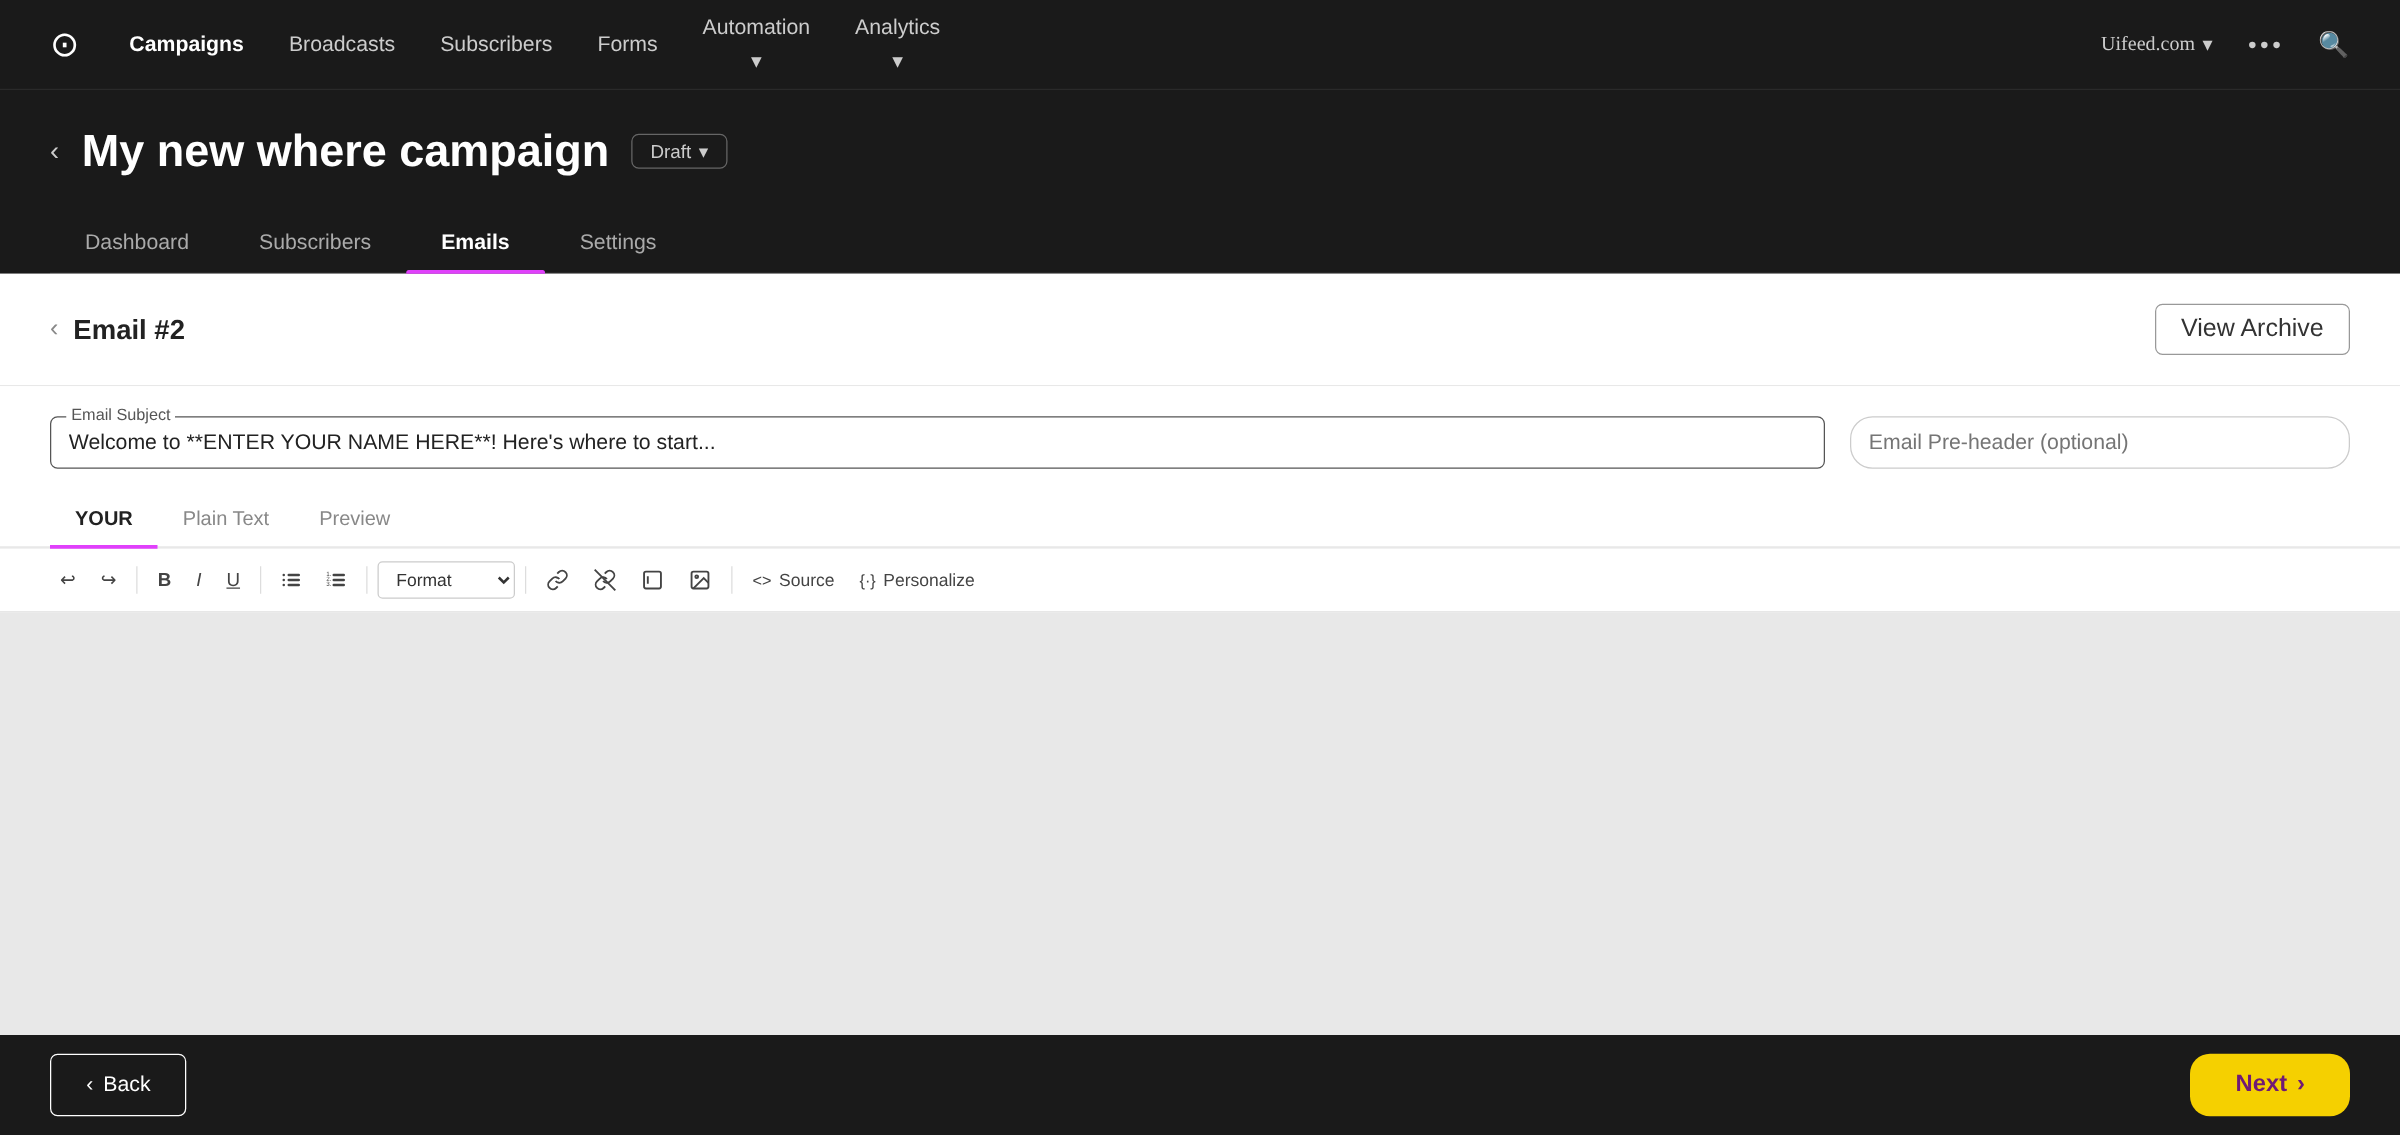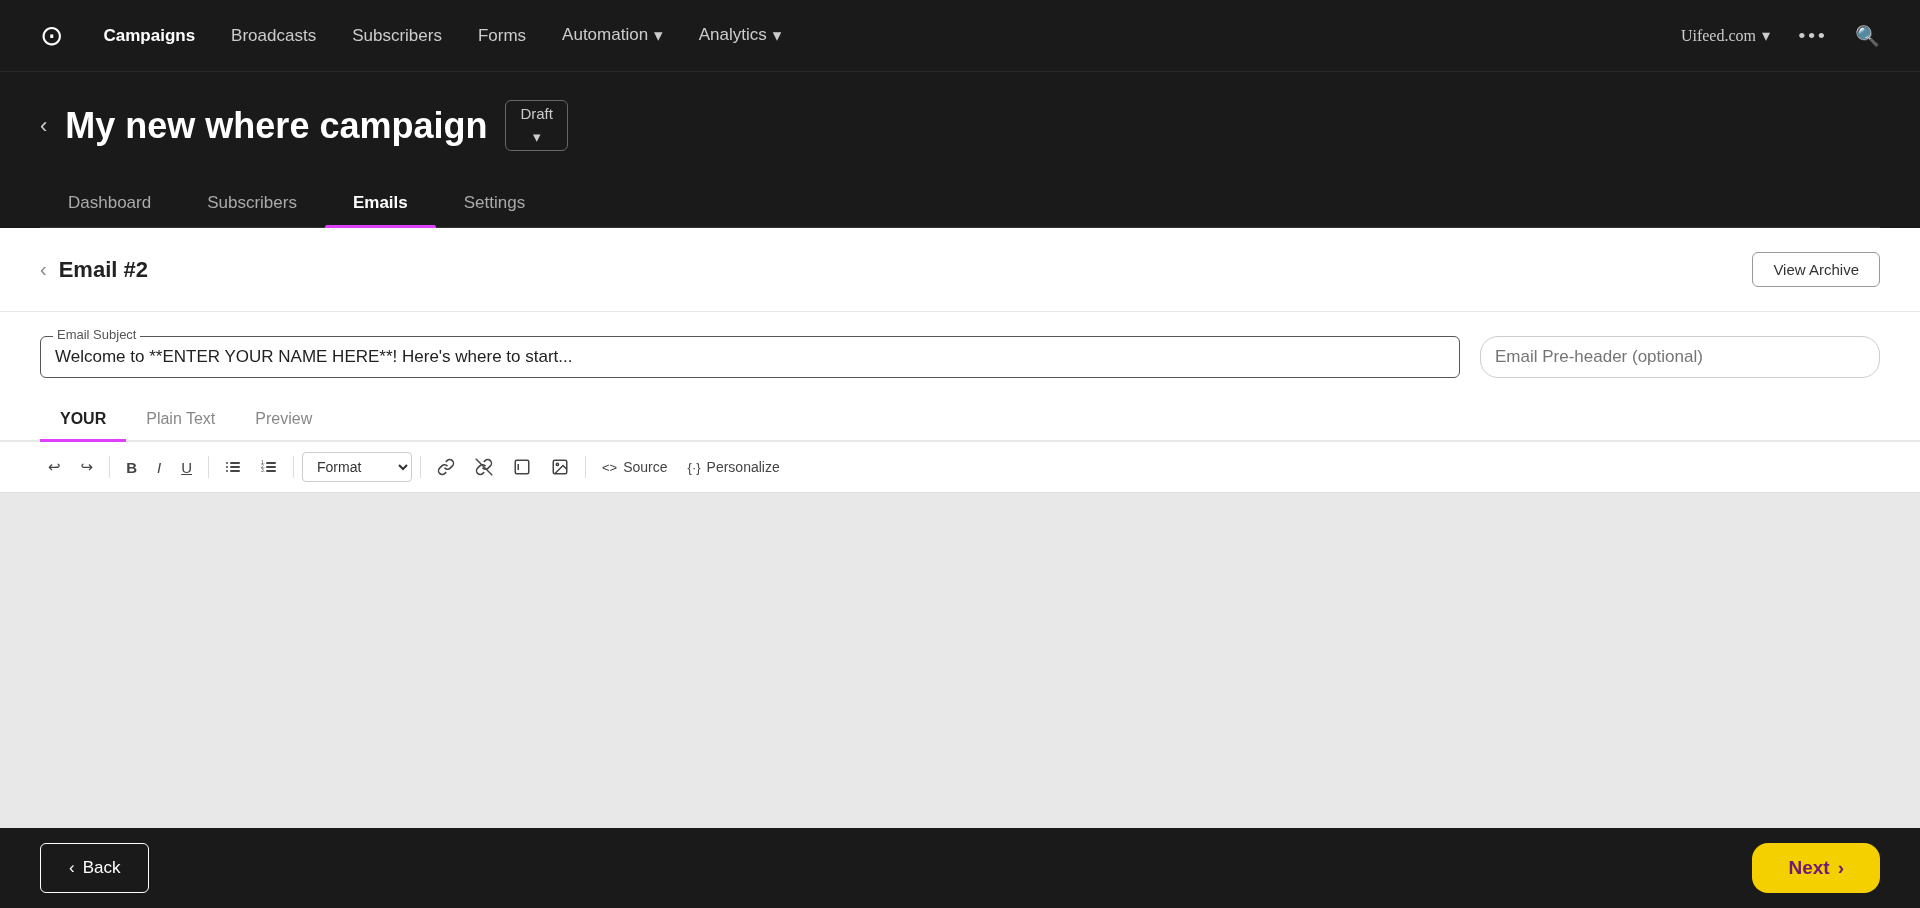--- a/index.html
+++ b/index.html
@@ -39,22 +39,23 @@
       font-size: 17px;
       font-weight: 400;
       cursor: pointer;
     }
     .nav-link.active {
       color: #fff;
       font-weight: 600;
     }
     .nav-link-with-arrow {
       display: flex;
-      align-items: flex-start;
+      align-items: center;
       gap: 6px;
+      flex-direction: column;
     }
     .nav-right {
       display: flex;
       align-items: center;
       gap: 28px;
       font-family: Liberation Serif, serif;
     }
     .nav-site {
       display: flex;
       align-items: center;
@@ -92,21 +93,20 @@
       background: transparent;
       border: 1.5px solid #666;
       color: #ccc;
       padding: 4px 14px;
       border-radius: 6px;
       font-size: 15px;
       display: flex;
       align-items: center;
       gap: 6px;
       cursor: pointer;
-      flex-direction: column;
     }
 
     
     .sub-tabs {
       display: flex;
       gap: 0;
       border-bottom: 1px solid #333;
     }
     .sub-tab {
       padding: 14px 28px;
@@ -169,21 +169,21 @@
       font-size: 22px;
       font-weight: 600;
       color: #222;
     }
     .view-archive-btn {
       border: 1.5px solid #999;
       background: transparent;
       color: #333;
       padding: 8px 20px;
       border-radius: 6px;
-      font-size: 15px;
+      font-size: 20px;
       cursor: pointer;
     }
 
     
     .email-subject-section {
       display: flex;
       gap: 20px;
       padding: 24px 40px 0 40px;
       background: #fff;
     }

